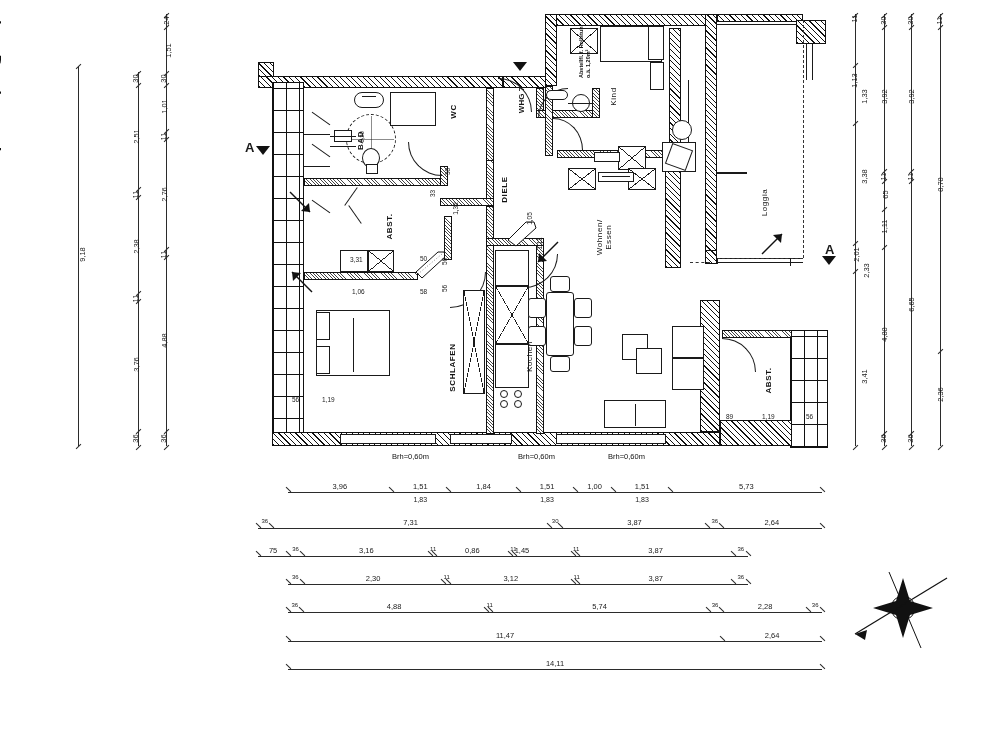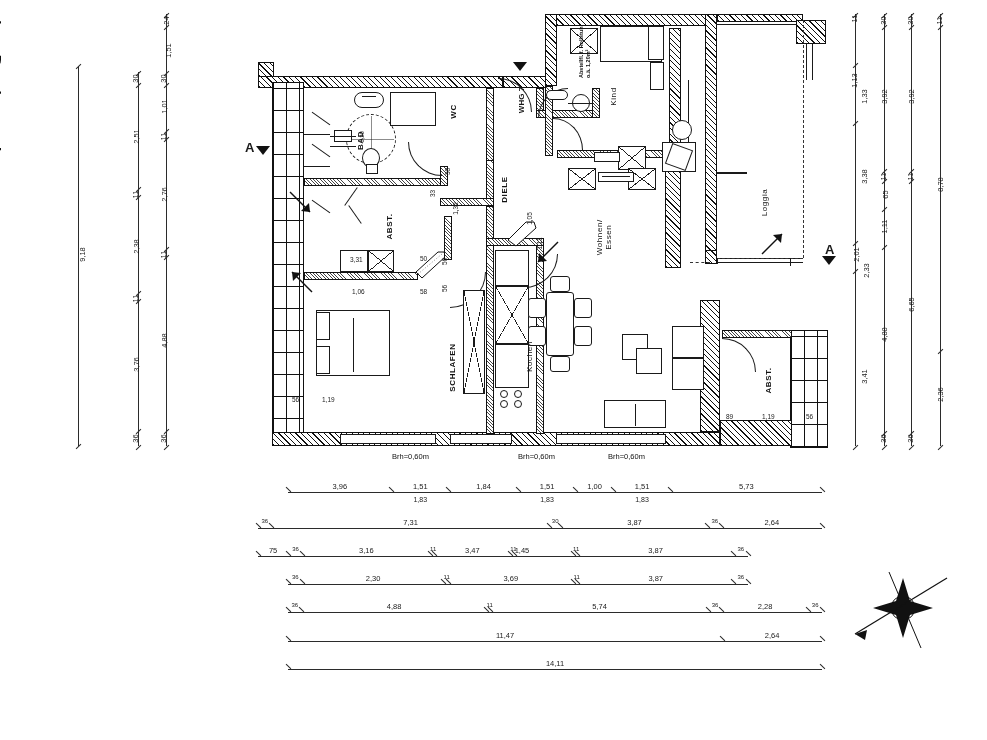--- a/index.html
+++ b/index.html
@@ -460,41 +460,41 @@
       <div class="dimline h" style="left: 258px; top: 556px; width: 490px;"></div>
       <div class="tick" style="left: 254.5px; top: 553px;"></div>
       <div class="dimtxt" style="left: 258px; width: 30.222px; text-align: center; top: 546px; font-size: 7.5px;">75</div>
       <div class="tick" style="left: 284.722px; top: 553px;"></div>
       <div class="dimtxt" style="left: 288.222px; width: 14.5066px; text-align: center; top: 546px; font-size: 6px;">36</div>
       <div class="tick" style="left: 299.229px; top: 553px;"></div>
       <div class="dimtxt" style="left: 302.729px; width: 127.336px; text-align: center; top: 546px; font-size: 7.5px;">3,16</div>
       <div class="tick" style="left: 426.564px; top: 553px;"></div>
       <div class="dimtxt" style="left: 430.064px; width: 4.43257px; text-align: center; top: 546px; font-size: 6px;">11</div>
       <div class="tick" style="left: 430.997px; top: 553px;"></div>
-      <div class="dimtxt" style="left: 434.497px; width: 75.7566px; text-align: center; top: 546px; font-size: 7.5px;">3,47</div>
+      <div class="dimtxt" style="left: 434.497px; width: 75.7566px; text-align: center; top: 546px; font-size: 7.5px;">0,86</div>
       <div class="tick" style="left: 506.753px; top: 553px;"></div>
       <div class="dimtxt" style="left: 510.253px; width: 4.43257px; text-align: center; top: 546px; font-size: 6px;">11</div>
       <div class="tick" style="left: 511.186px; top: 553px;"></div>
       <div class="dimtxt" style="left: 514.686px; width: 58.4293px; text-align: left; top: 546px; font-size: 7.5px;">1,45</div>
       <div class="tick" style="left: 569.615px; top: 553px;"></div>
       <div class="dimtxt" style="left: 573.115px; width: 4.43257px; text-align: center; top: 546px; font-size: 6px;">11</div>
       <div class="tick" style="left: 574.048px; top: 553px;"></div>
       <div class="dimtxt" style="left: 577.548px; width: 155.946px; text-align: center; top: 546px; font-size: 7.5px;">3,87</div>
       <div class="tick" style="left: 729.993px; top: 553px;"></div>
       <div class="dimtxt" style="left: 733.493px; width: 14.5066px; text-align: center; top: 546px; font-size: 6px;">36</div>
       <div class="tick" style="left: 744.5px; top: 553px;"></div>
       <div class="dimline h" style="left: 288px; top: 584px; width: 460px;"></div>
       <div class="tick" style="left: 284.5px; top: 581px;"></div>
       <div class="dimtxt" style="left: 288px; width: 14.4755px; text-align: center; top: 574px; font-size: 6px;">36</div>
       <div class="tick" style="left: 298.976px; top: 581px;"></div>
       <div class="dimtxt" style="left: 302.476px; width: 141.136px; text-align: center; top: 574px; font-size: 7.5px;">2,30</div>
       <div class="tick" style="left: 440.112px; top: 581px;"></div>
       <div class="dimtxt" style="left: 443.612px; width: 4.42308px; text-align: center; top: 574px; font-size: 6px;">11</div>
       <div class="tick" style="left: 444.535px; top: 581px;"></div>
-      <div class="dimtxt" style="left: 448.035px; width: 125.455px; text-align: center; top: 574px; font-size: 7.5px;">3,69</div>
+      <div class="dimtxt" style="left: 448.035px; width: 125.455px; text-align: center; top: 574px; font-size: 7.5px;">3,12</div>
       <div class="tick" style="left: 569.99px; top: 581px;"></div>
       <div class="dimtxt" style="left: 573.49px; width: 4.42308px; text-align: center; top: 574px; font-size: 6px;">11</div>
       <div class="tick" style="left: 574.413px; top: 581px;"></div>
       <div class="dimtxt" style="left: 577.913px; width: 155.612px; text-align: center; top: 574px; font-size: 7.5px;">3,87</div>
       <div class="tick" style="left: 730.024px; top: 581px;"></div>
       <div class="dimtxt" style="left: 733.524px; width: 14.4755px; text-align: center; top: 574px; font-size: 6px;">36</div>
       <div class="tick" style="left: 744.5px; top: 581px;"></div>
       <div class="dimline h" style="left: 288px; top: 612px; width: 534px;"></div>
       <div class="tick" style="left: 284.5px; top: 609px;"></div>
       <div class="dimtxt" style="left: 288px; width: 13.6437px; text-align: center; top: 602px; font-size: 6px;">36</div>

